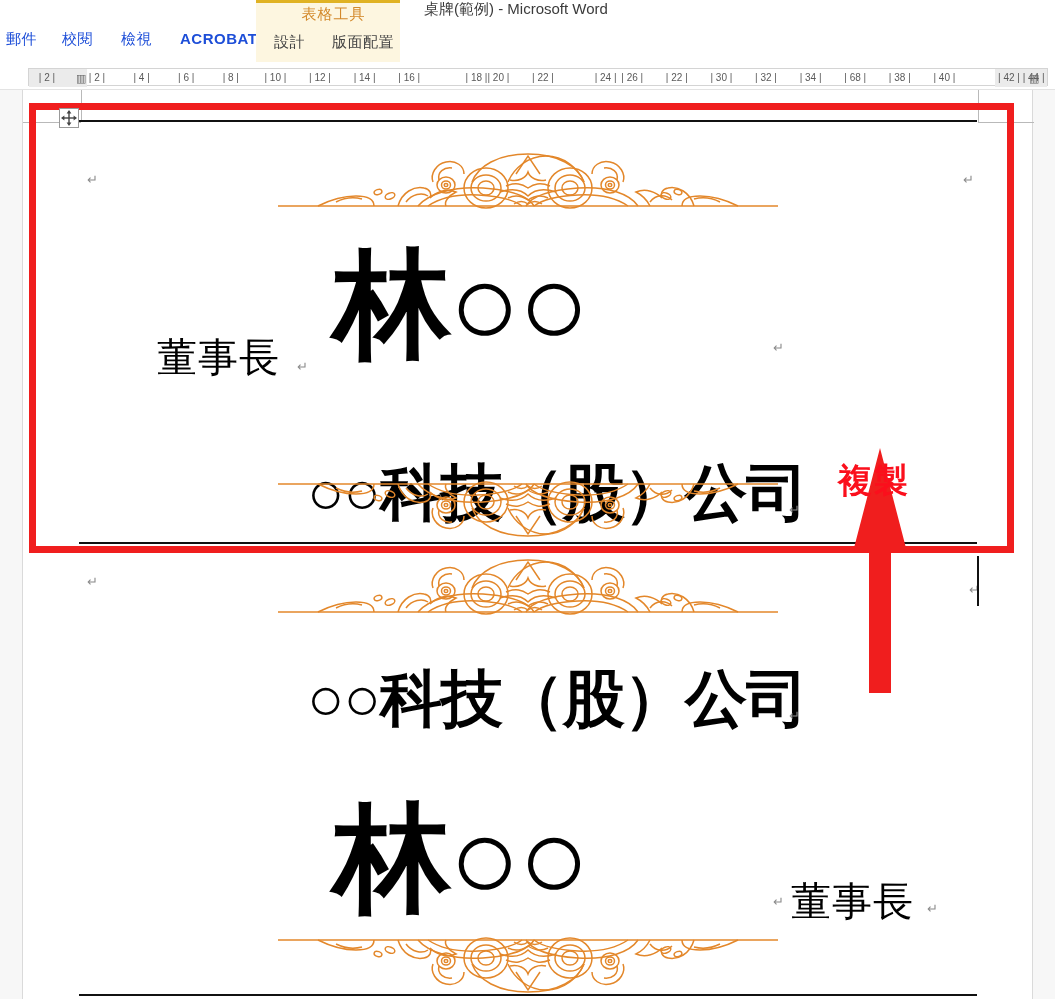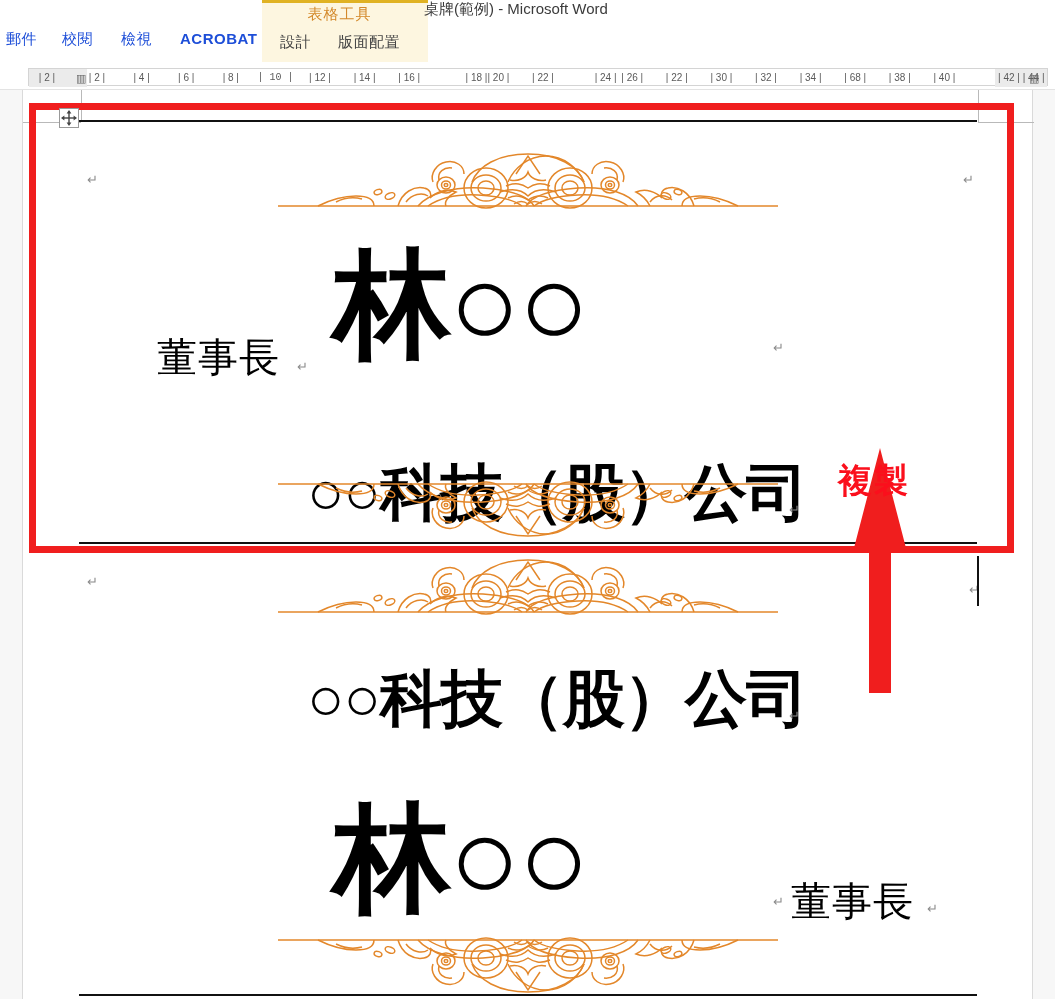--- a/index.html
+++ b/index.html
@@ -16,22 +16,22 @@
   
   #ribbon-area {
     position: absolute;
     left: 0; top: 0;
     width: 1055px; height: 62px;
     background: #ffffff;
   }
 
   #contextual-tab-group {
     position: absolute;
-    left: 262px; top: 0;
-    width: 166px; height: 62px;
+    left: 256px; top: 0;
+    width: 144px; height: 62px;
     background: #fdf6e0;
     border-top: 3px solid #e0b223;
   }
   #contextual-tab-title {
     position: absolute;
     left: 0; top: 2px;
     width: 155px;
     text-align: center;
     font-size: 15px;
     color: #d3892b;
@@ -270,21 +270,21 @@
 <div id="ruler">
   <div id="ruler-track">
     <div class="ruler-margin-zone" id="ruler-margin-left"></div>
     <div class="ruler-margin-zone" id="ruler-margin-right"></div>
     <div id="ruler-numbers">
         <div class="ruler-num" style="left: 18px;">| 2 |</div>
         <div class="ruler-num" style="left: 68px;">| 2 |</div>
         <div class="ruler-num" style="left: 112.6px;">| 4 |</div>
         <div class="ruler-num" style="left: 157.2px;">| 6 |</div>
         <div class="ruler-num" style="left: 201.8px;">| 8 |</div>
-        <div class="ruler-num" style="left: 246.4px; font-family: Liberation Mono, monospace;">| 10 |</div>
+        <div class="ruler-num" style="left: 246.4px;">| 10 |</div>
         <div class="ruler-num" style="left: 291px;">| 12 |</div>
         <div class="ruler-num" style="left: 335.6px;">| 14 |</div>
         <div class="ruler-num" style="left: 380.2px;">| 16 |</div>
         <div class="ruler-num" style="left: 432px; padding-left: 31px;">| 18 |</div>
         <div class="ruler-num" style="left: 469.4px;">| 20 |</div>
         <div class="ruler-num" style="left: 514px;">| 22 |</div>
         <div class="ruler-num" style="left: 558.6px; padding-left: 36px;">| 24 |</div>
         <div class="ruler-num" style="left: 603.2px;">| 26 |</div>
         <div class="ruler-num" style="left: 647.8px;">| 22 |</div>
         <div class="ruler-num" style="left: 692.4px;">| 30 |</div>

